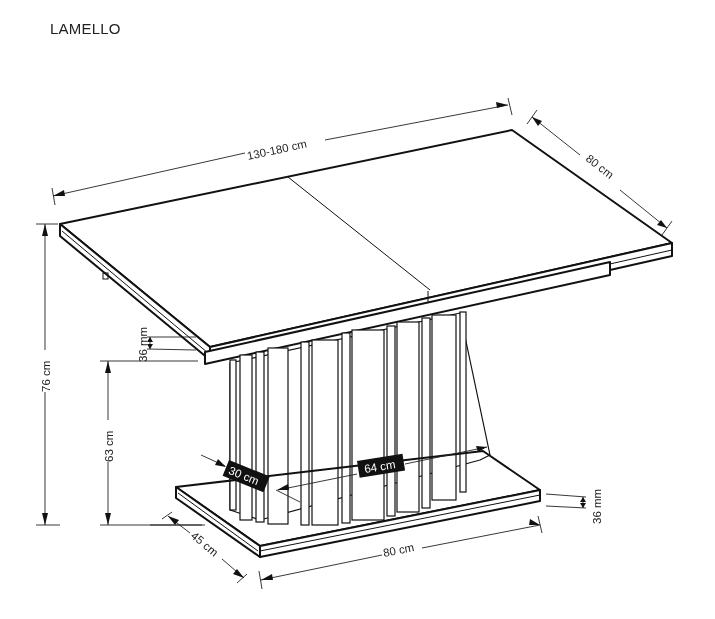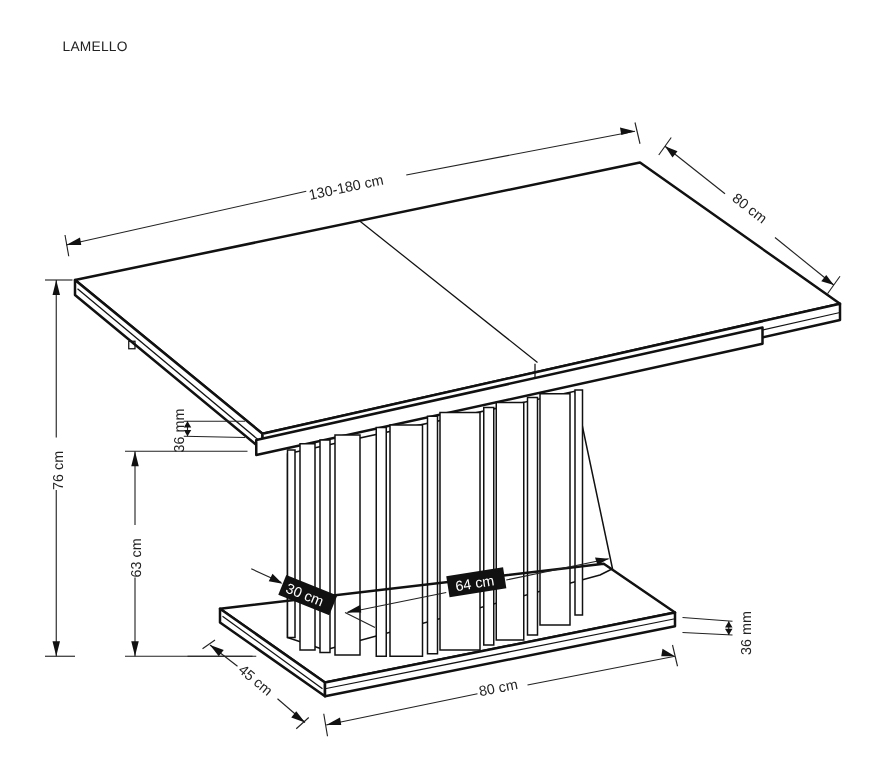--- a/index.html
+++ b/index.html
@@ -1,17 +1,17 @@
 <!DOCTYPE html>
 <html><head>
   <meta charset="utf-8">
   <style>
     html, body { margin: 0; padding: 0; background: #ffffff; }
     body { width: 715px; height: 619px; position: relative; overflow: hidden; font-family: "Liberation Sans", sans-serif; }
-    .title { position: absolute; left: 50px; top: 32px; font-size: 11px; color: #222222; letter-spacing: 0.2px; }
+    .title { position: absolute; left: 50px; top: 20px; font-size: 15px; color: #222222; letter-spacing: 0.2px; }
     svg { position: absolute; left: 0; top: 0; }
     .edge { stroke: #111; stroke-width: 2; fill: #fff; stroke-linejoin: round; }
     .thin { stroke: #111; stroke-width: 1; fill: none; }
     .dim { stroke: #222; stroke-width: 0.9; fill: none; }
     .arrow { fill: #111; }
     .lbl { font-family: "Liberation Sans", sans-serif; font-size: 11.5px; fill: #222; }
     .lbl-inv { font-family: "Liberation Sans", sans-serif; font-size: 11.5px; fill: #fff; }
     .slat { stroke: #111; stroke-width: 1.2; fill: #fff; }
   </style>
 </head>

